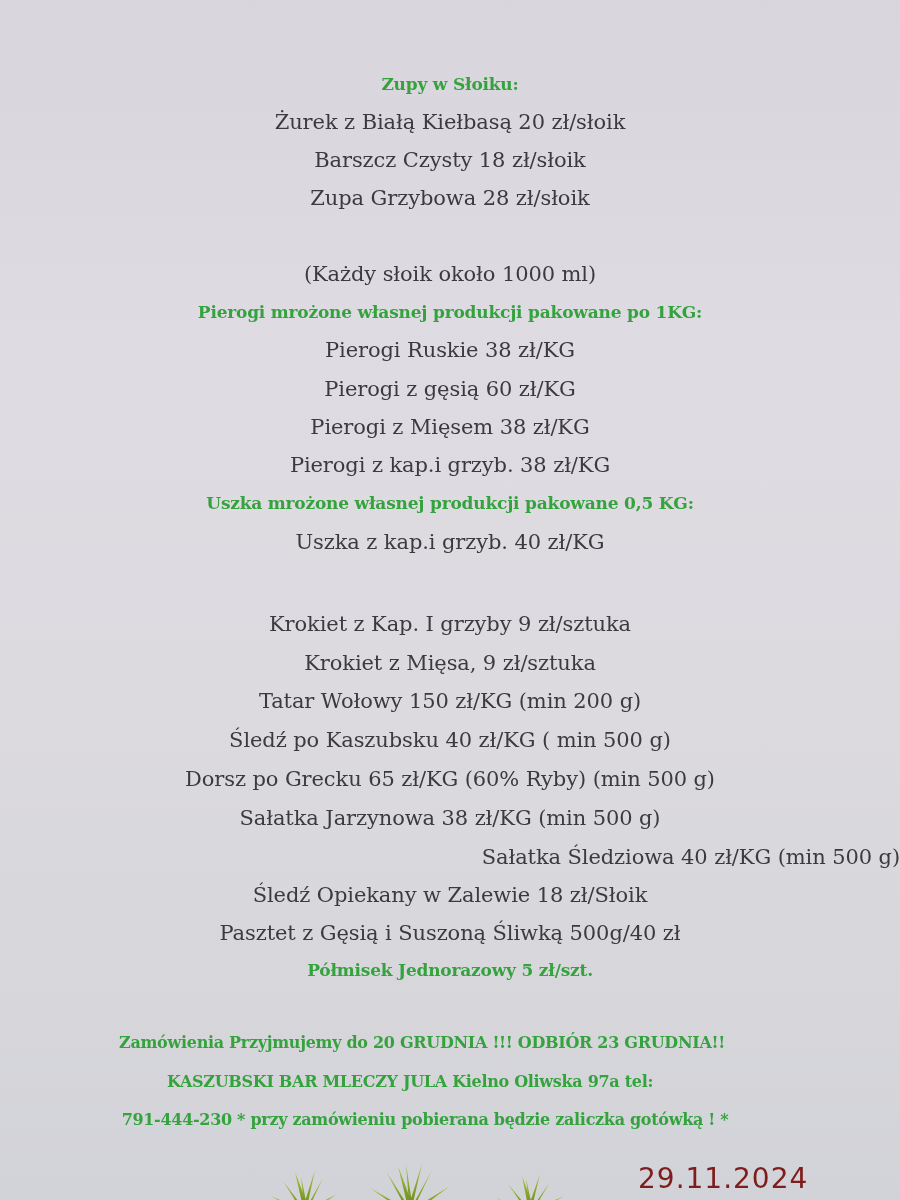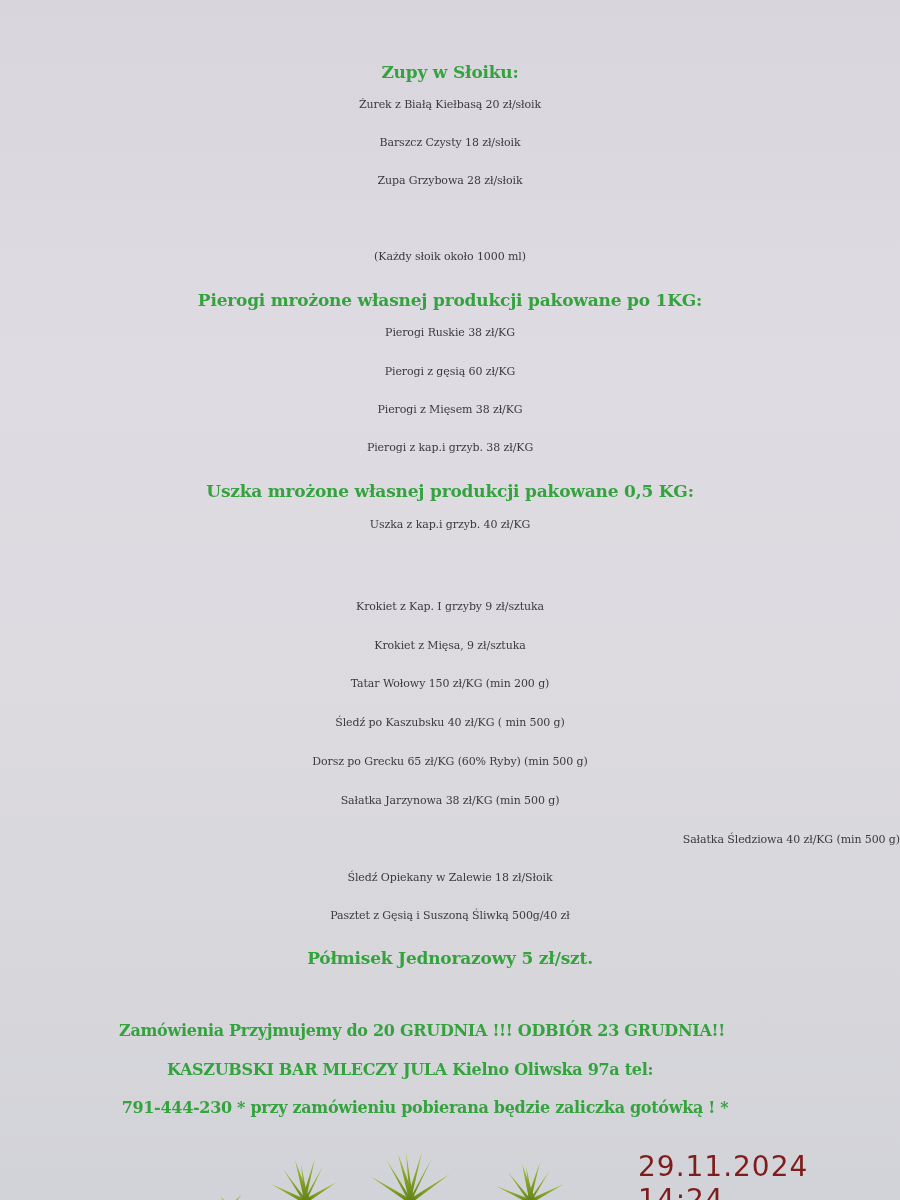--- a/index.html
+++ b/index.html
@@ -3,37 +3,37 @@
   <meta charset="utf-8">
   <style>
     * { box-sizing: border-box; margin: 0; padding: 0; }
     html, body { width: 900px; height: 1200px; overflow: hidden; }
     body {
       position: relative;
       background: linear-gradient(180deg, #d9d5dc 0%, #dedbe2 30%, #dcdadf 60%, #d2d3d8 100%);
       font-family: "DejaVu Serif", "Liberation Serif", serif;
       color: #3a3a3c;
     }
-    .page { position: absolute; left: 0; top: 4px; width: 900px; height: 863px; }
+    .page { position: absolute; left: 0; top: 16px; width: 900px; height: 863px; }
     .line {
       position: absolute;
       left: 0; width: 900px;
       text-align: center;
       white-space: nowrap;
     }
     .heading {
       color: #34a33e;
       font-family: "DejaVu Serif", serif;
       font-weight: bold;
       font-size: 17px;
       letter-spacing: -0.2px;
     }
     .item {
       font-family: "DejaVu Serif", serif;
-      font-size: 11px;
+      font-size: 21px;
       color: #3b3b3e;
       letter-spacing: -0.1px;
     }
     .footer-line {
       color: #34a33e;
       font-family: "DejaVu Serif", serif;
       font-weight: bold;
       font-size: 16px;
       letter-spacing: -0.3px;
     }

